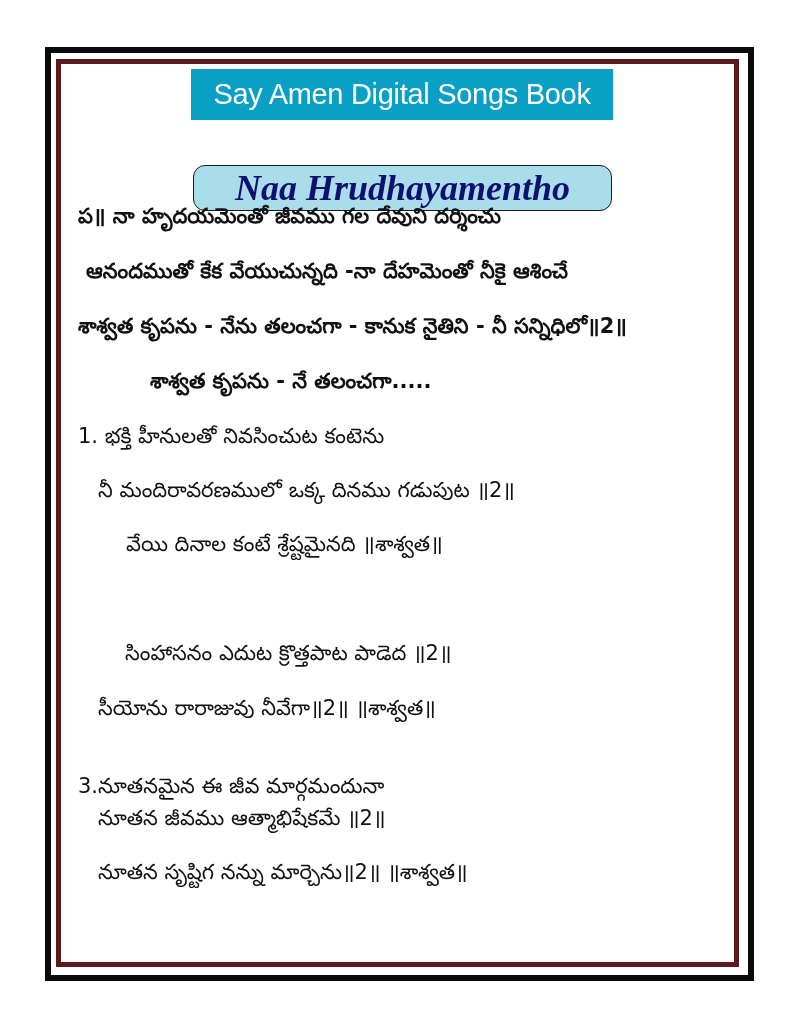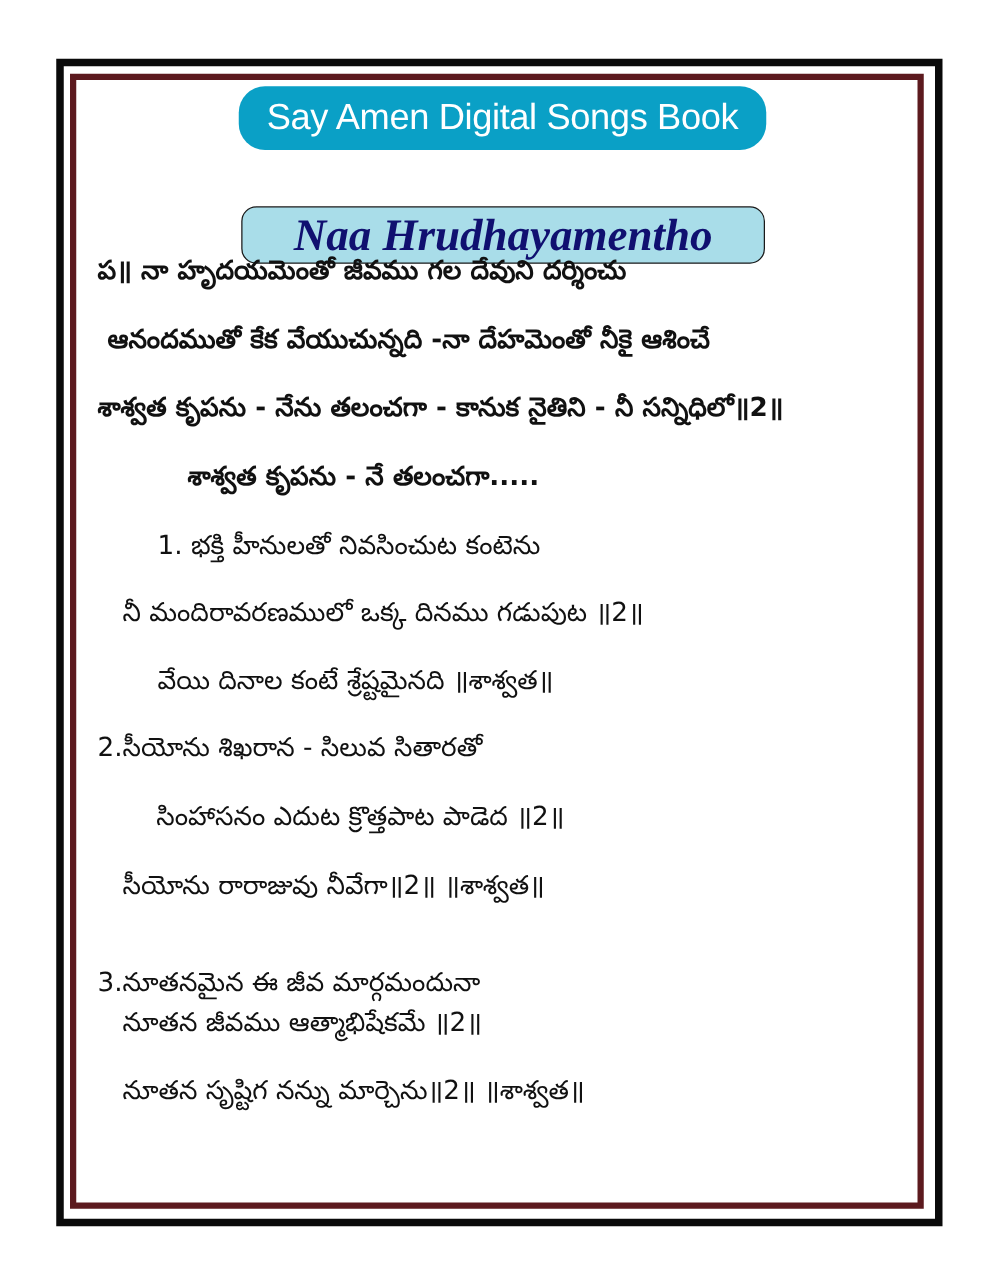--- a/index.html
+++ b/index.html
@@ -40,21 +40,20 @@
       width: 422px;
       height: 51px;
       background: #0aa0c6;
       color: #ffffff;
       font-family: "Liberation Sans", sans-serif;
       font-size: 29px;
       font-weight: 400;
       line-height: 51px;
       text-align: center;
       letter-spacing: -0.3px;
-      border-radius: 21px;
     }
     .title-pill {
       position: absolute;
       left: 193px;
       top: 126px;
       width: 417px;
       height: 44px;
       background: #a9dde9;
       border: 1.5px solid #1a1a1a;
       border-radius: 12px;
@@ -98,24 +97,23 @@
 <div class="banner">Say Amen Digital Songs Book</div>
 <div class="title-pill">Naa Hrudhayamentho</div>
 
 <div class="lyrics">
 
   <div class="line chorus" style="left:78px; top:204px;">ప॥ నా హృదయమెంతో జీవము గల దేవుని దర్శించు</div>
   <div class="line chorus" style="left:86px; top:259px;">ఆనందముతో కేక వేయుచున్నది -నా దేహమెంతో నీకై ఆశించే</div>
   <div class="line chorus" style="left:78px; top:314px;">శాశ్వత కృపను - నేను తలంచగా - కానుక నైతిని - నీ సన్నిధిలో॥2॥</div>
   <div class="line chorus" style="left:150px; top:369px;">శాశ్వత కృపను - నే తలంచగా.....</div>
 
-  <div class="line verse" style="left:78px; top:424px;margin-left:48px;">1. భక్తి హీనులతో నివసించుట కంటెను</div>
+  <div class="line verse" style="left:78px; top:424px;">1. భక్తి హీనులతో నివసించుట కంటెను</div>
   <div class="line verse" style="left:98px; top:478px;">నీ మందిరావరణములో ఒక్క దినము గడుపుట ॥2॥</div>
   <div class="line verse" style="left:98px; top:532px;margin-left:28px;">వేయి దినాల కంటే శ్రేష్టమైనది ॥శాశ్వత॥</div>
 
-  <div class="line verse" style="left:78px; top:586px;">2.సీయోను శిఖరాన - సిలువ సితారతో</div>
   <div class="line verse" style="left:98px; top:641px;margin-left:27px;">సింహాసనం ఎదుట క్రొత్తపాట పాడెద     ॥2॥</div>
   <div class="line verse" style="left:98px; top:696px;">సీయోను రారాజువు నీవేగా॥2॥ ॥శాశ్వత॥</div>
 
   <div class="line verse" style="left:78px; top:774px;text-align:center;">3.నూతనమైన ఈ  జీవ మార్గమందునా</div>
   <div class="line verse" style="left:98px; top:806px;">నూతన జీవము ఆత్మాభిషేకమే  ॥2॥</div>
   <div class="line verse" style="left:98px; top:860px;text-align:right;">నూతన సృష్టిగ నన్ను మార్చెను॥2॥ ॥శాశ్వత॥</div>
 </div>
 
 </body></html>

